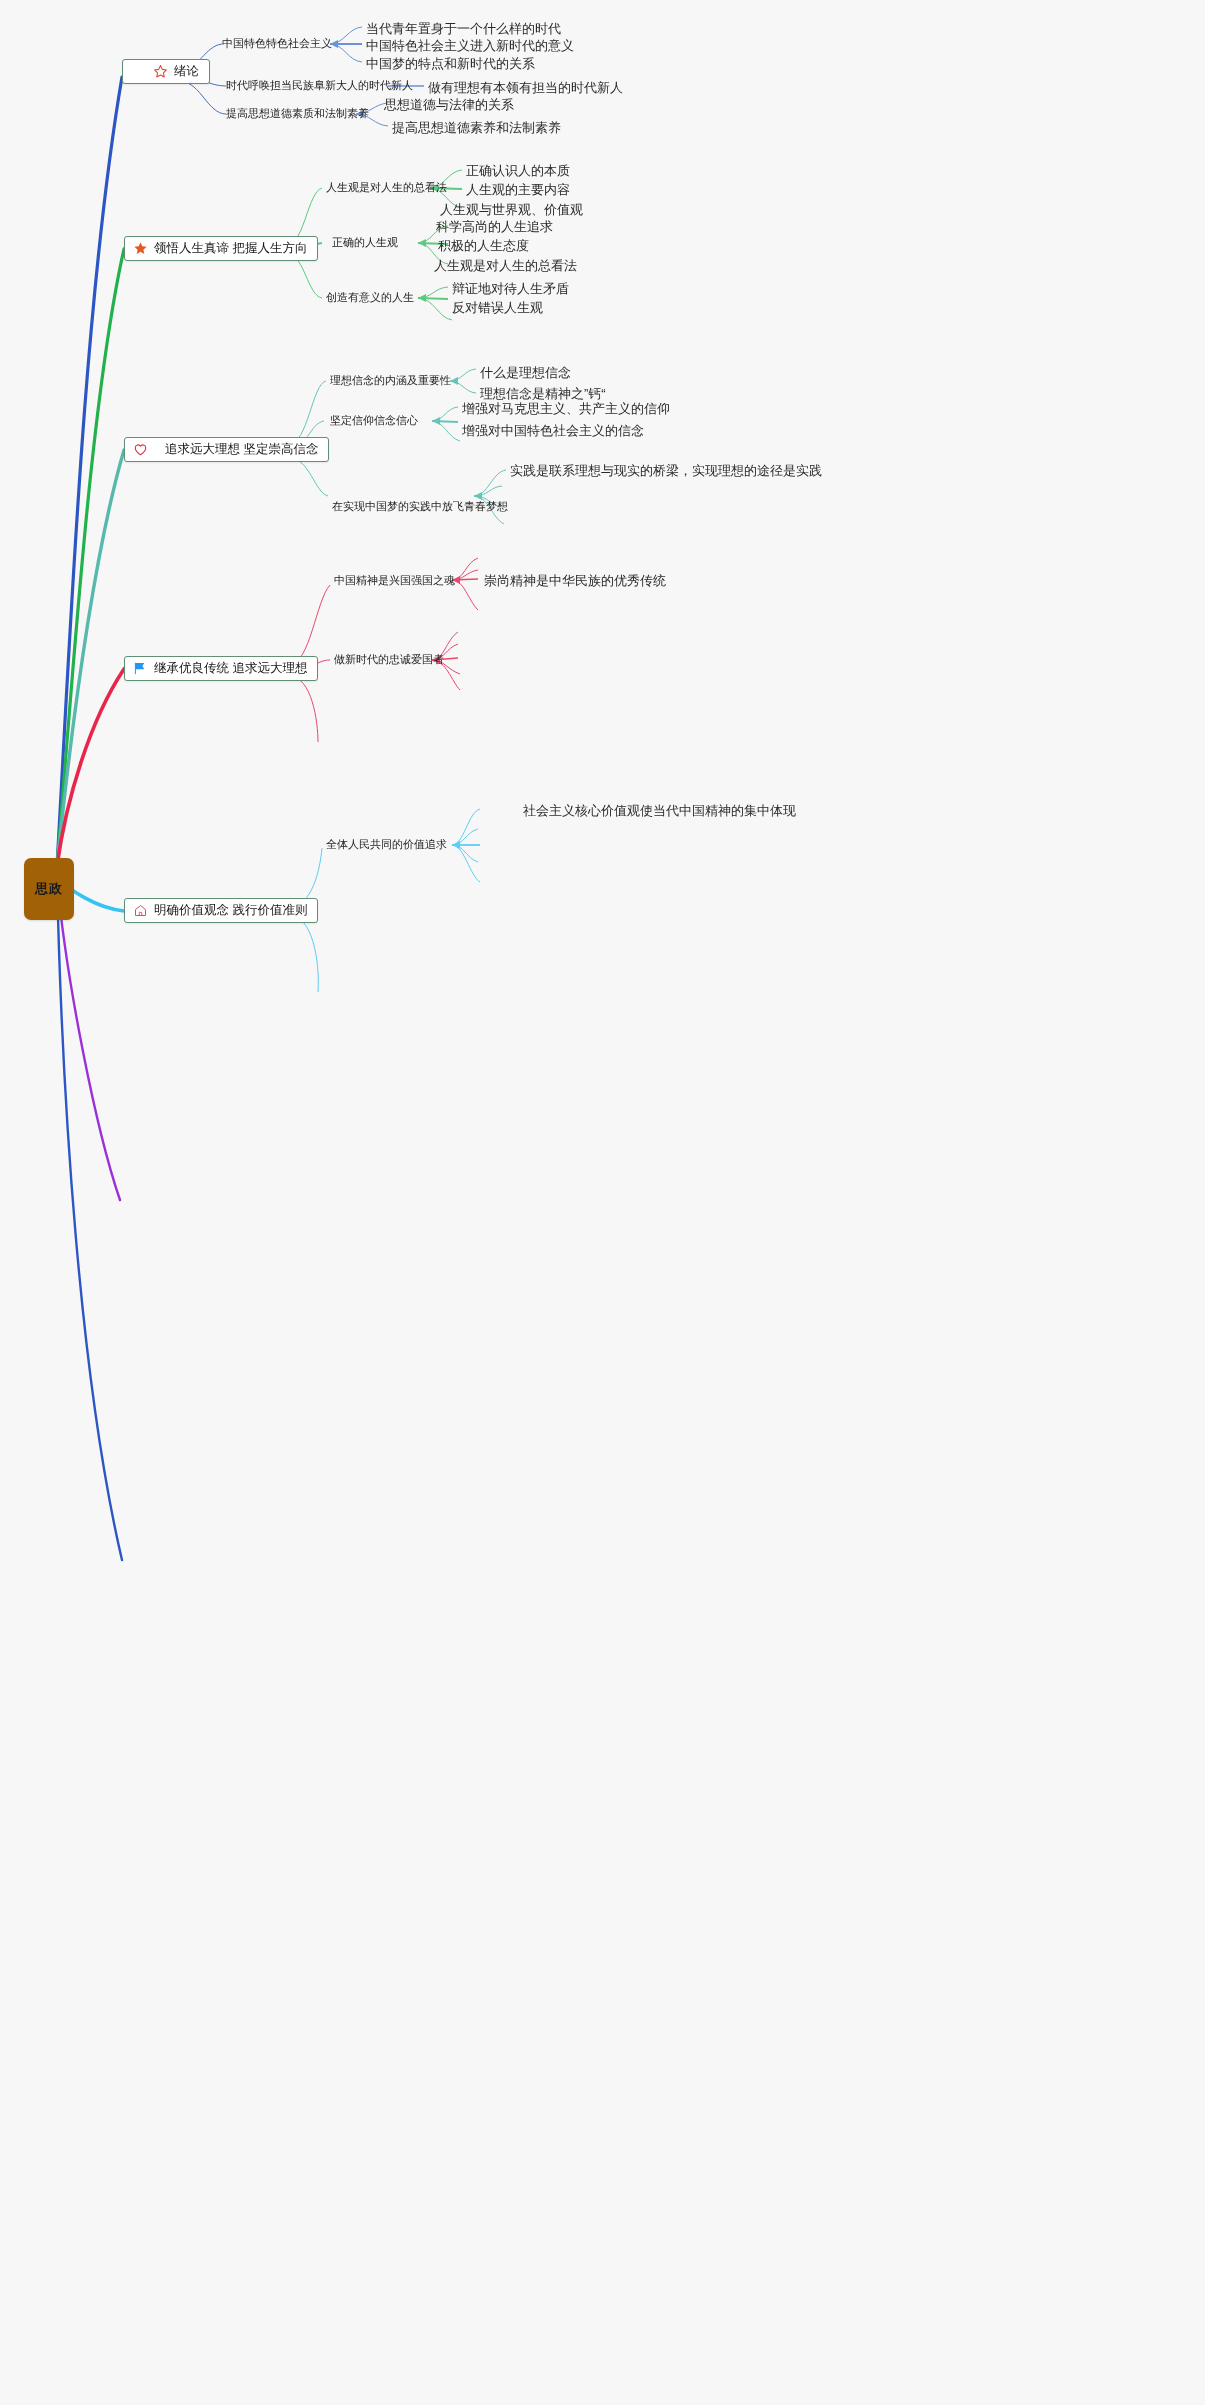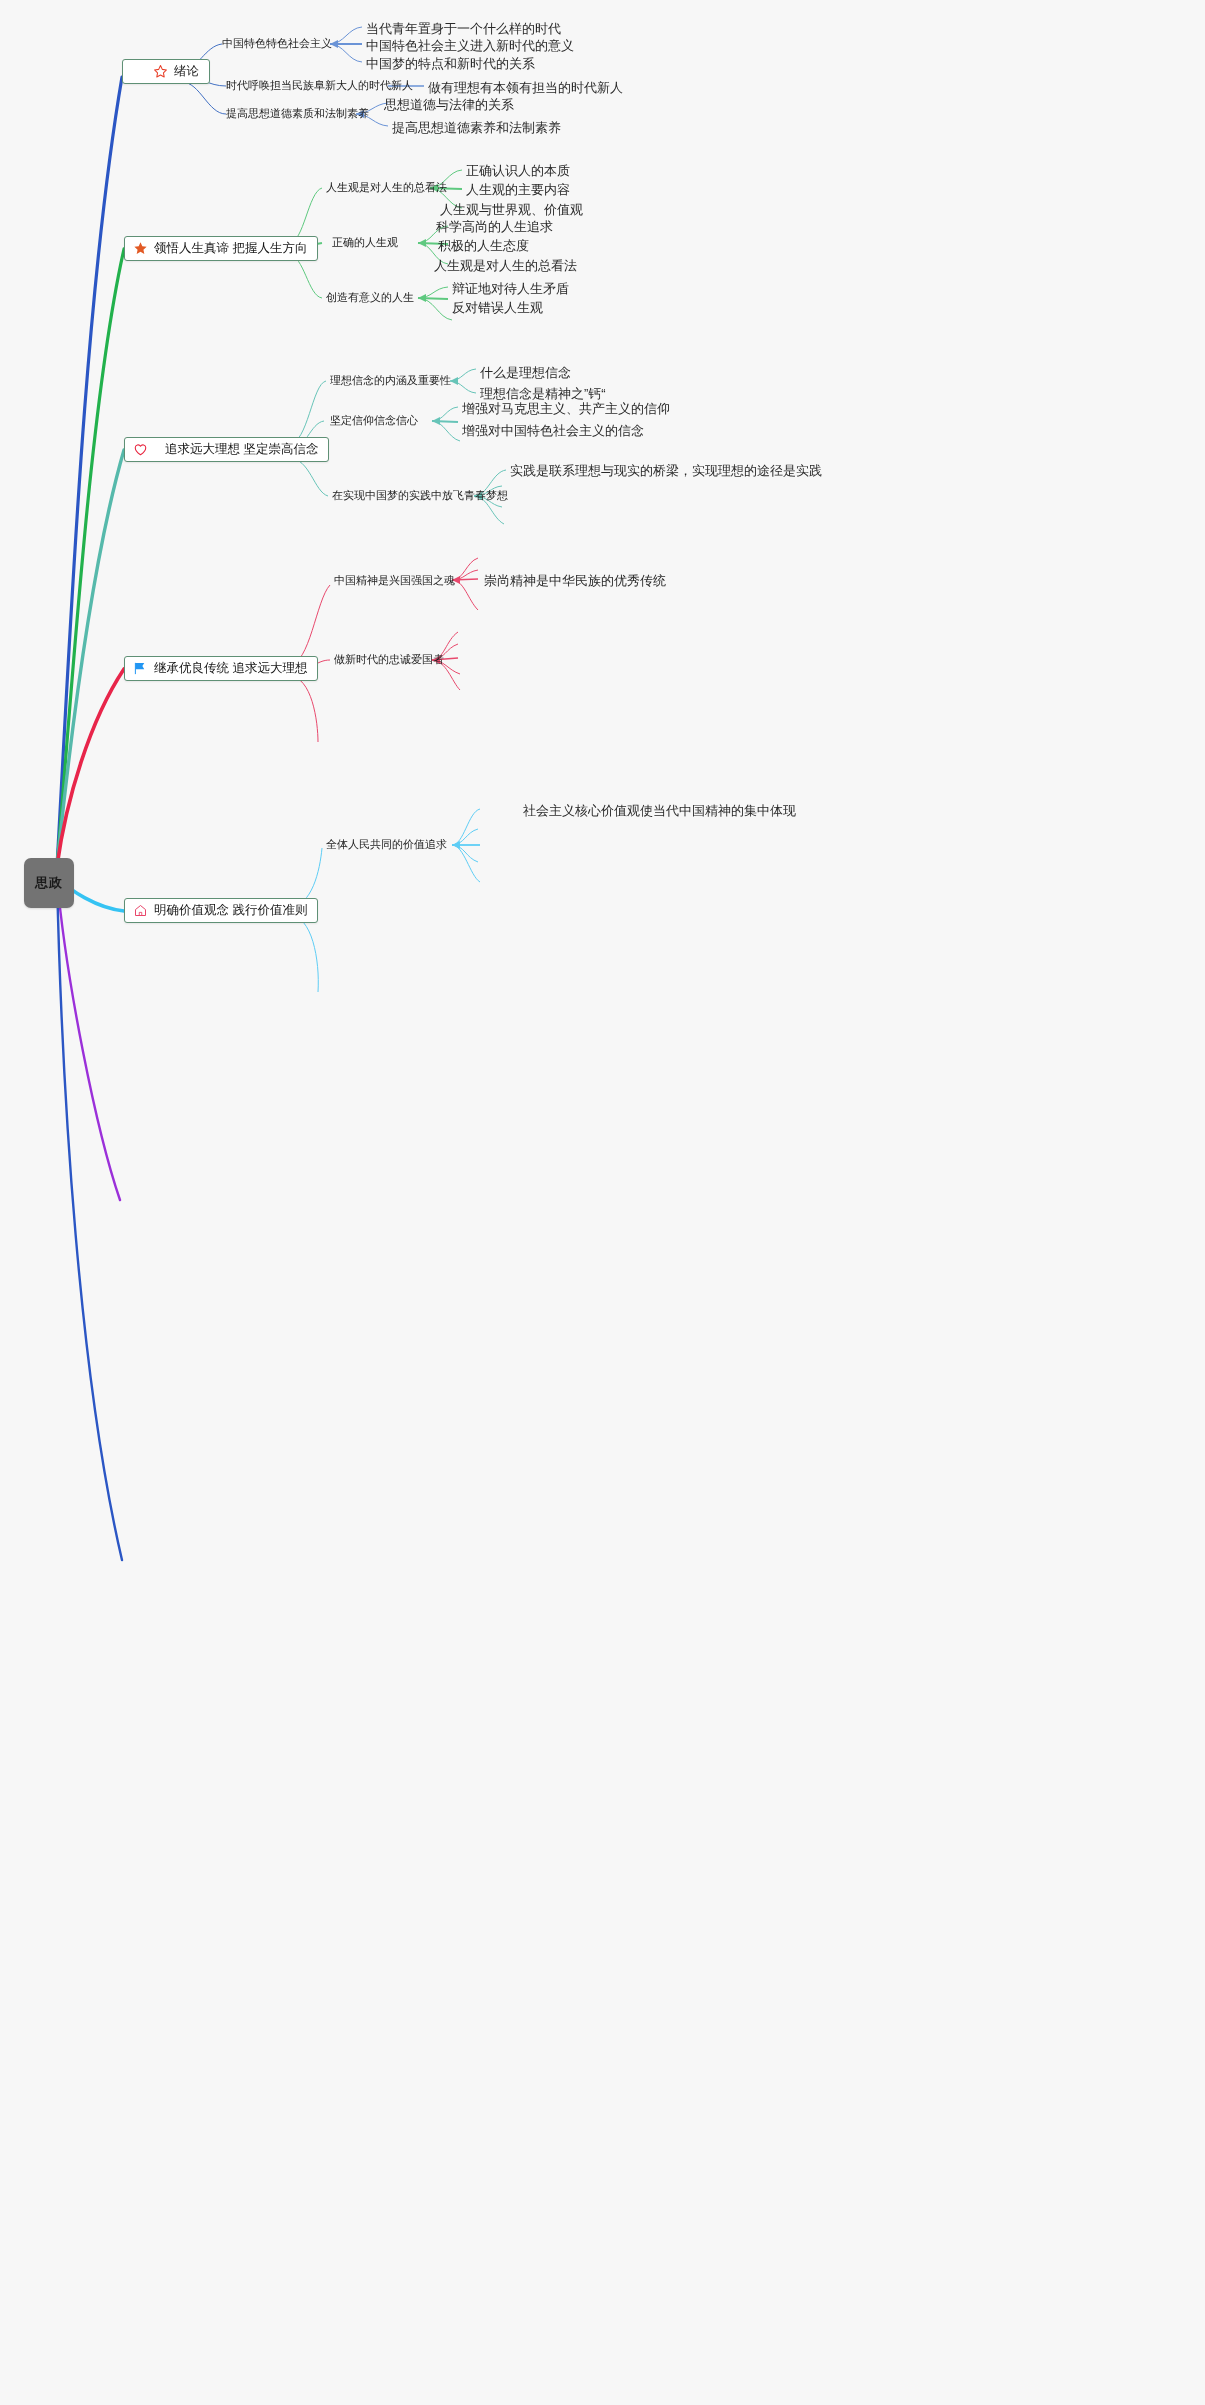--- a/index.html
+++ b/index.html
@@ -16,23 +16,23 @@
   }
   #wires{
     position:absolute;
     left:0;top:0;
     width:1205px;height:2405px;
     pointer-events:none;
   }
   
   .root-node{
     position:absolute;
-    background:#737373;
+    background:#a16207;
     border-radius:7px;
-    padding:16px 11px;
+    padding:22px 11px;
     font-size:13px;
     font-weight:bold;
     color:#1a1a1a;
     letter-spacing:1px;
     box-shadow:0 1px 2px rgba(0,0,0,.12);
     white-space:nowrap;
     z-index:6;
   }
   
   .l1-node{
@@ -233,21 +233,21 @@
     <span class="ico">
       <svg viewBox="0 0 24 24" width="15" height="15">
         <path d="M12 20.4S3.6 15 3.6 9.2a4.5 4.5 0 0 1 8.4-2.3 4.5 4.5 0 0 1 8.4 2.3C20.4 15 12 20.4 12 20.4z" fill="none" stroke="#e8253f" stroke-width="1.7" stroke-linejoin="round"></path>
       </svg>
     </span>
     <span class="l1-label">追求远大理想 坚定崇高信念</span>
   </div>
 
   <div class="l2-node" style="left:330px; top:374px;">理想信念的内涵及重要性</div>
   <div class="l2-node" style="left:330px; top:414px;">坚定信仰信念信心</div>
-  <div class="l2-node" style="left:332px; top:489px;">在实现中国梦的实践中放飞青春梦想</div>
+  <div class="l2-node" style="left:332px; top:500px;">在实现中国梦的实践中放飞青春梦想</div>
 
   <div class="l3-node" style="left:480px; top:365px;">什么是理想信念</div>
   <div class="l3-node" style="left:480px; top:386px;">理想信念是精神之”钙“</div>
 
   <div class="l3-node" style="left:462px; top:401px;">增强对马克思主义、共产主义的信仰</div>
   <div class="l3-node" style="left:462px; top:423px;">增强对中国特色社会主义的信念</div>
 
   <div class="l3-node" style="left:510px; top:463px;">实践是联系理想与现实的桥梁，实现理想的途径是实践</div>
 
   <div class="l1-node" style="left:124px; top:656px;">

